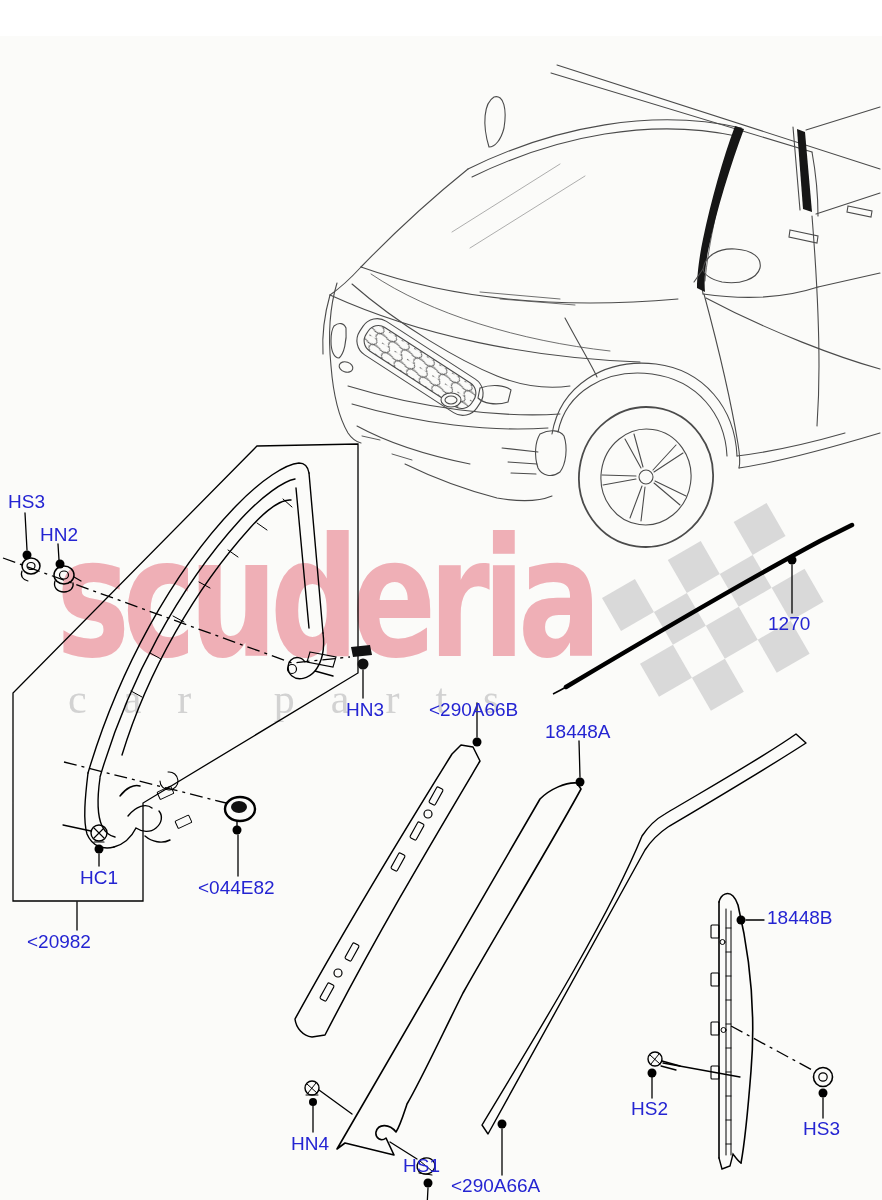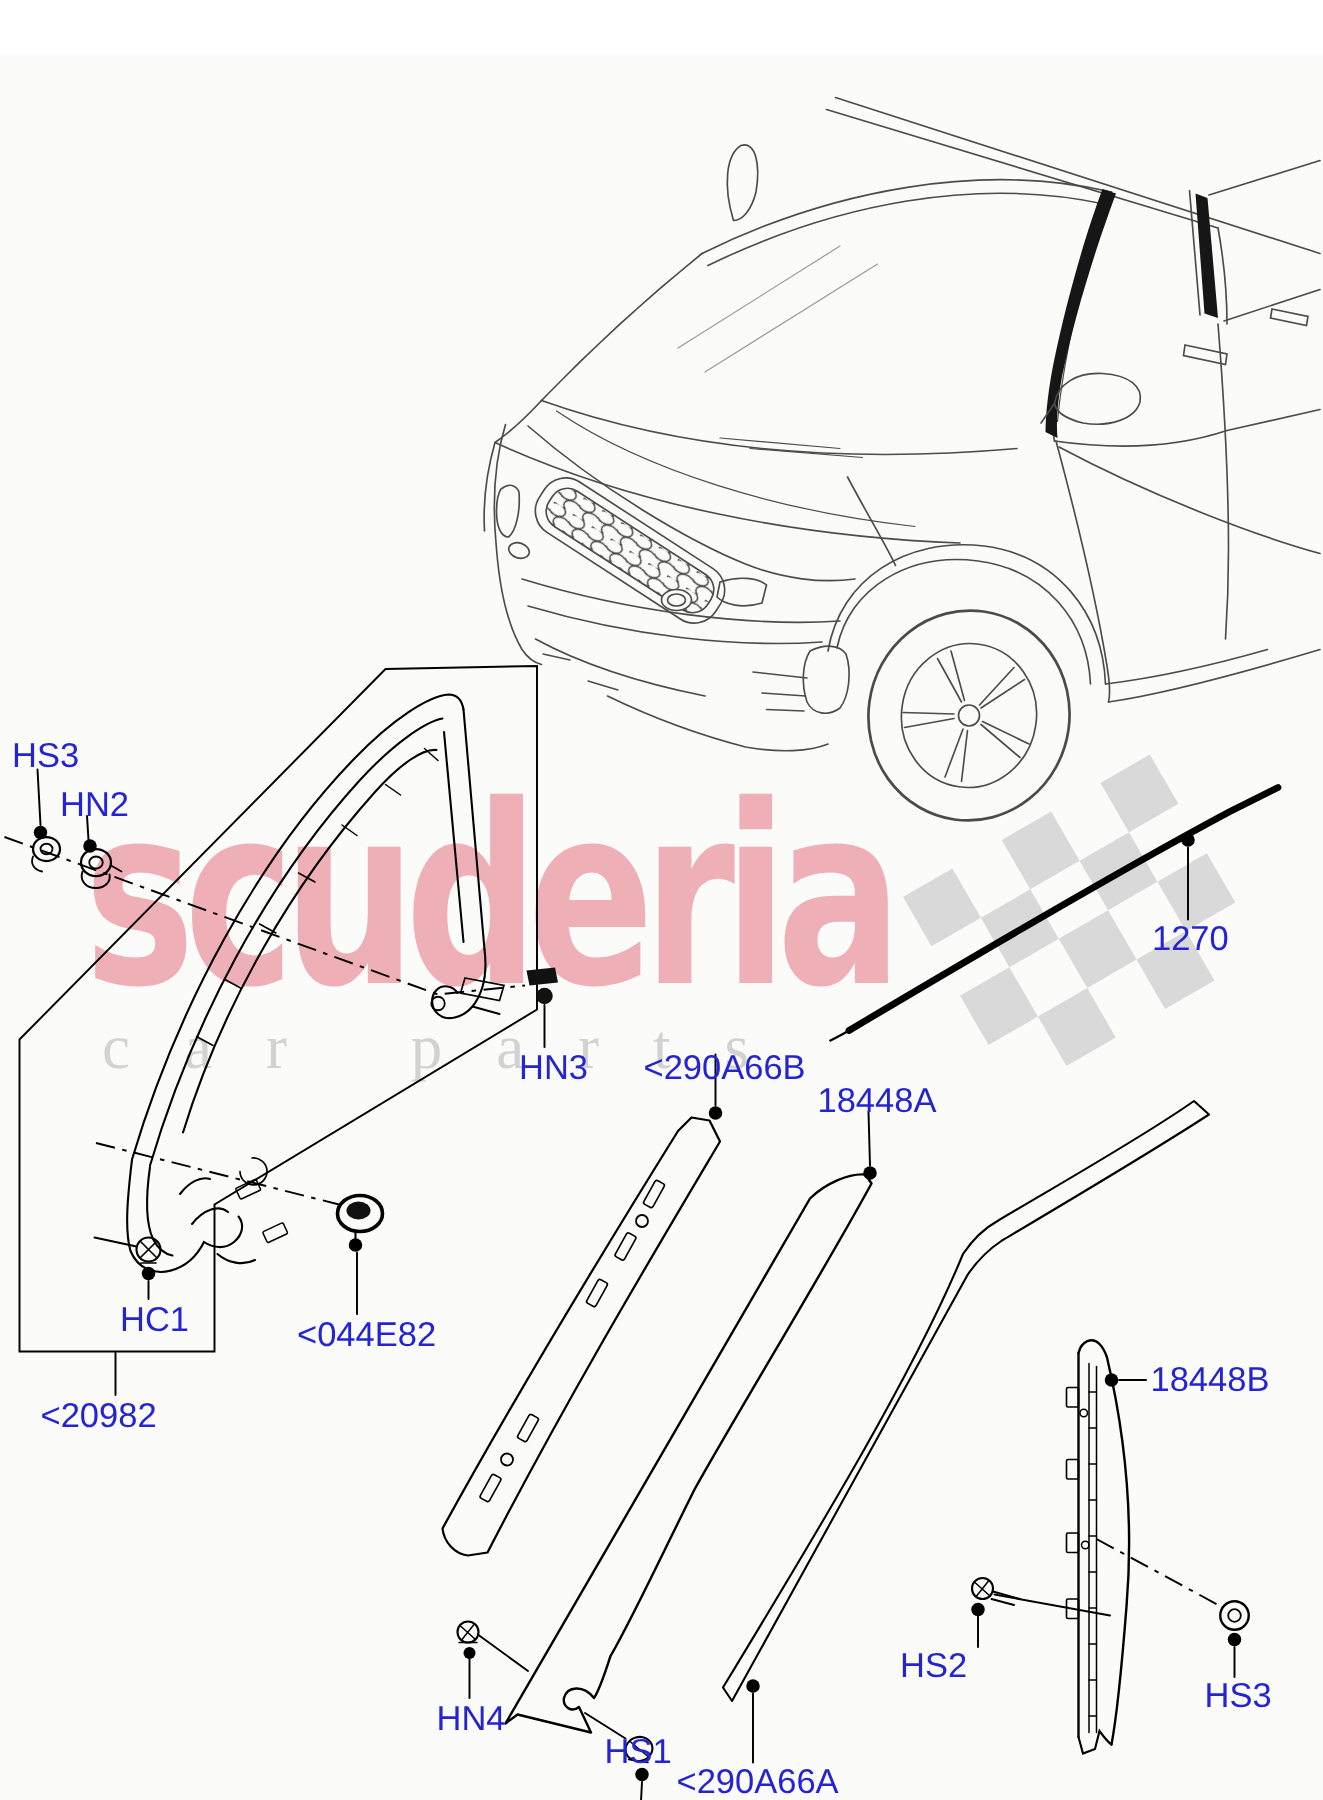--- a/index.html
+++ b/index.html
@@ -8,21 +8,21 @@
   .layer{position:absolute;left:0;top:0;width:882px;height:1200px;}
   
   .wm-brand{position:absolute;left:56px;top:492px;font-family:"DejaVu Sans",sans-serif;
             font-weight:bold;font-size:166px;line-height:.85;letter-spacing:-10px;
             color:var(--watermark-pink,#efafb6);transform:scaleX(.75);transform-origin:0 0;
             white-space:nowrap;user-select:none;}
   .wm-tag{position:absolute;left:68px;top:642px;font-family:Liberation Serif, serif;
           font-weight:500;font-size:42px;line-height:1;letter-spacing:36px;
           color:var(--watermark-grey,#d2d2d2);white-space:nowrap;user-select:none;}
   
-  .plabel{position:absolute;font-size:23px;line-height:1;color:var(--label-blue,#2424d2);
+  .plabel{position:absolute;font-size:19px;line-height:1;color:var(--label-blue,#2424d2);
           white-space:nowrap;cursor:pointer;}
   svg{display:block;}
 </style>
 </head>
 <body>
 
 <div class="page">
 
   <div class="wm-brand">scuderia</div>
   <div class="wm-tag">car parts</div>
@@ -312,15 +312,15 @@
   <div class="plabel" style="left:80px;top:832px">HC1</div>
   <div class="plabel" style="left:198px;top:842px">&lt;044E82</div>
   <div class="plabel" style="left:27px;top:896px">&lt;20982</div>
   <div class="plabel" style="left:429px;top:664px">&lt;290A66B</div>
   <div class="plabel" style="left:545px;top:686px">18448A</div>
   <div class="plabel" style="left:768px;top:578px">1270</div>
   <div class="plabel" style="left:767px;top:872px">18448B</div>
   <div class="plabel" style="left:451px;top:1140px">&lt;290A66A</div>
   <div class="plabel" style="left:291px;top:1098px">HN4</div>
   <div class="plabel" style="left:403px;top:1120px">HS1</div>
-  <div class="plabel" style="left:600px;top:1063px">HS2</div>
+  <div class="plabel" style="left:631px;top:1063px">HS2</div>
   <div class="plabel" style="left:803px;top:1083px">HS3</div>
 </div>
 
 </body></html>

